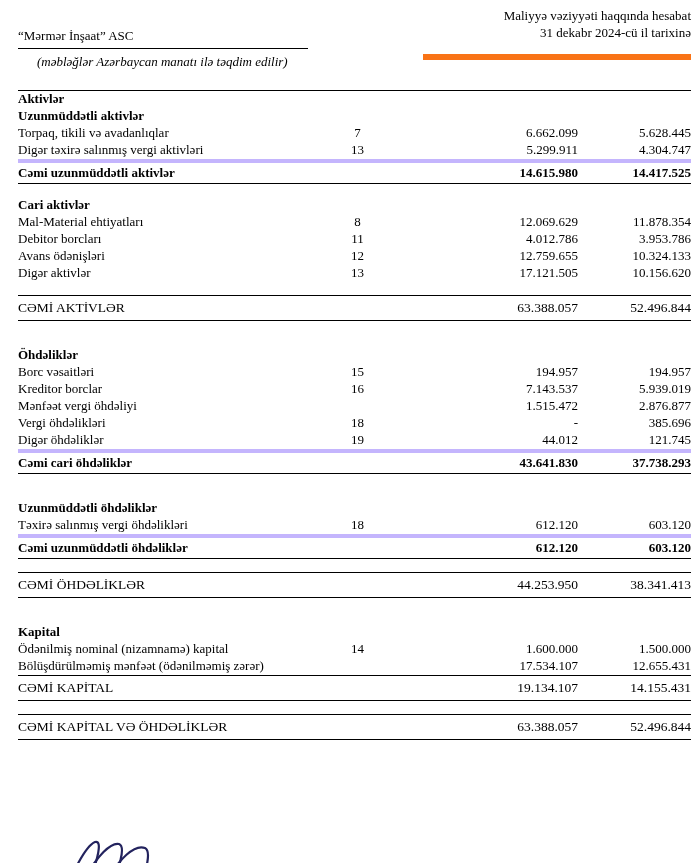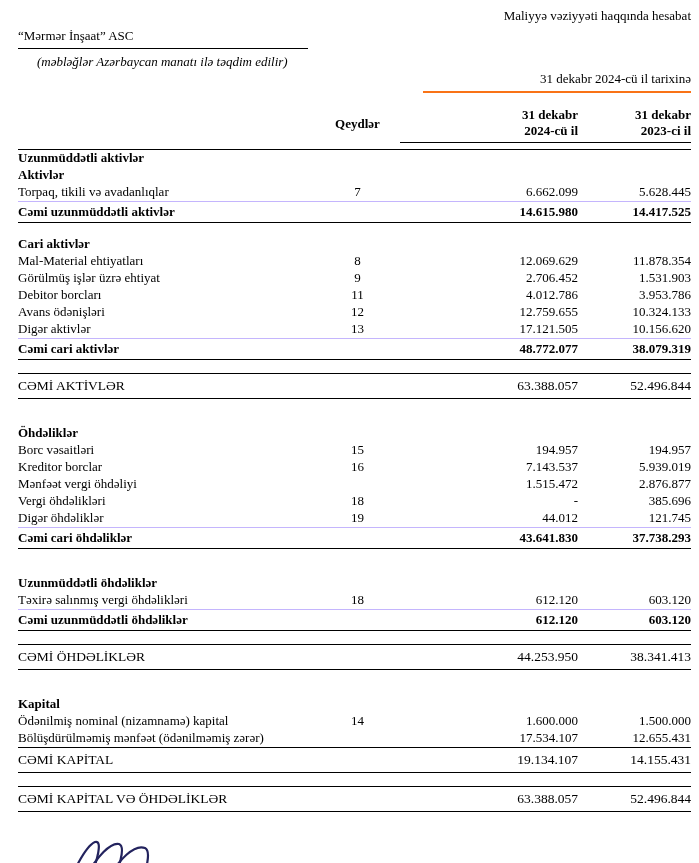--- a/index.html
+++ b/index.html
@@ -39,23 +39,22 @@
     margin-top: 5px;
     white-space: nowrap;
     margin-left: 19px;
   }
   .hdr-right {
     width: 268px;
     text-align: right;
   }
   .hdr-right .line1 { padding-bottom: 1px; }
   .hdr-right .line2 {
-    border-bottom: 2px solid #f97316;
-    padding-bottom: 4px;
-    margin-top: 46px;
+    border-bottom: 6px solid #f97316;
+    padding-bottom: 13px;
   }
   
   table.bs {
     width: 673px;
     border-collapse: collapse;
     margin-top: 14px;
     table-layout: fixed;
   }
   col.c1 { width: 297px; }
   col.c2 { width: 85px; }
@@ -77,21 +76,21 @@
   .th-note { vertical-align: middle; }
   .th-date { border-bottom: 1px solid #000; padding-bottom: 3px; }
   tr.header-gap th {
     height: 6px;
     padding: 0;
     border-bottom: 1px solid #000;
   }
   .row-section td { font-weight: bold; }
   .row-subtotal td {
     font-weight: bold;
-    border-top: 1px solid #c4b5fd;
+    border-top: 4px solid #c4b5fd;
     border-bottom: 1px solid #000;
     padding-top: 2px;
     padding-bottom: 2px;
   }
   .row-grandtotal td {
     font-weight: normal;
     font-size: 13.5px;
     border-top: 1px solid #000;
     border-bottom: 1px solid #000;
     padding-top: 4px;
@@ -129,55 +128,49 @@
   </div>
 
   <table class="bs">
     <colgroup>
       <col class="c1">
         <col class="c2">
         <col class="c3">
         <col class="c4">
     </colgroup>
     <thead>
-      <tr>
-        <th class="c-label"></th>
-        <th class="c-note th-note">Qeydlər</th>
-        <th class="c-val th-date">
-          <div>31 dekabr</div>
-          <div>2024-cü il</div>
-        </th>
-        <th class="c-val th-date">
-          <div>31 dekabr</div>
-          <div>2023-ci il</div>
-        </th>
-      </tr>
       <tr class="header-gap">
         <th colspan="4"></th>
       </tr>
     </thead>
     <tbody>
         <tr class="row-section">
+          <td class="c-label">Aktivlər</td>
+          <td class="c-note"></td>
+          <td class="c-val"></td>
+          <td class="c-val"></td>
+        </tr>
+        <tr class="row-section">
           <td class="c-label">Uzunmüddətli aktivlər</td>
-          <td class="c-note"></td>
-          <td class="c-val"></td>
-          <td class="c-val"></td>
-        </tr>
-        <tr class="row-section">
-          <td class="c-label">Aktivlər</td>
           <td class="c-note"></td>
           <td class="c-val"></td>
           <td class="c-val"></td>
         </tr>
         <tr class="row-item">
           <td class="c-label">Torpaq, tikili və avadanlıqlar</td>
           <td class="c-note">7</td>
           <td class="c-val">6.662.099</td>
           <td class="c-val">5.628.445</td>
         </tr>
+        <tr class="row-item">
+          <td class="c-label">Digər təxirə salınmış vergi aktivləri</td>
+          <td class="c-note">13</td>
+          <td class="c-val">5.299.911</td>
+          <td class="c-val">4.304.747</td>
+        </tr>
         <tr class="row-subtotal">
           <td class="c-label">Cəmi uzunmüddətli aktivlər</td>
           <td class="c-note"></td>
           <td class="c-val">14.615.980</td>
           <td class="c-val">14.417.525</td>
         </tr>
         <tr class="row-spacer">
           <td colspan="4">&nbsp;</td>
         </tr>
         <tr class="row-section">
@@ -186,48 +179,36 @@
           <td class="c-val"></td>
           <td class="c-val"></td>
         </tr>
         <tr class="row-item">
           <td class="c-label">Mal-Material ehtiyatları</td>
           <td class="c-note">8</td>
           <td class="c-val">12.069.629</td>
           <td class="c-val">11.878.354</td>
         </tr>
         <tr class="row-item">
-          <td class="c-label">Görülmüş işlər üzrə ehtiyat</td>
-          <td class="c-note">9</td>
-          <td class="c-val">2.706.452</td>
-          <td class="c-val">1.531.903</td>
-        </tr>
-        <tr class="row-item">
           <td class="c-label">Debitor borcları</td>
           <td class="c-note">11</td>
           <td class="c-val">4.012.786</td>
           <td class="c-val">3.953.786</td>
         </tr>
         <tr class="row-item">
           <td class="c-label">Avans ödənişləri</td>
           <td class="c-note">12</td>
           <td class="c-val">12.759.655</td>
           <td class="c-val">10.324.133</td>
         </tr>
         <tr class="row-item">
           <td class="c-label">Digər aktivlər</td>
           <td class="c-note">13</td>
           <td class="c-val">17.121.505</td>
           <td class="c-val">10.156.620</td>
-        </tr>
-        <tr class="row-subtotal">
-          <td class="c-label">Cəmi cari aktivlər</td>
-          <td class="c-note"></td>
-          <td class="c-val">48.772.077</td>
-          <td class="c-val">38.079.319</td>
         </tr>
         <tr class="row-spacer">
           <td colspan="4">&nbsp;</td>
         </tr>
         <tr class="row-grandtotal">
           <td class="c-label">CƏMİ AKTİVLƏR</td>
           <td class="c-note"></td>
           <td class="c-val">63.388.057</td>
           <td class="c-val">52.496.844</td>
         </tr>

